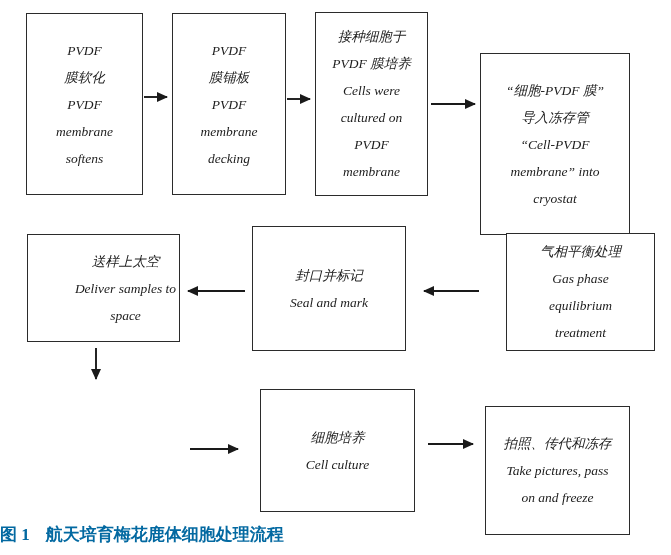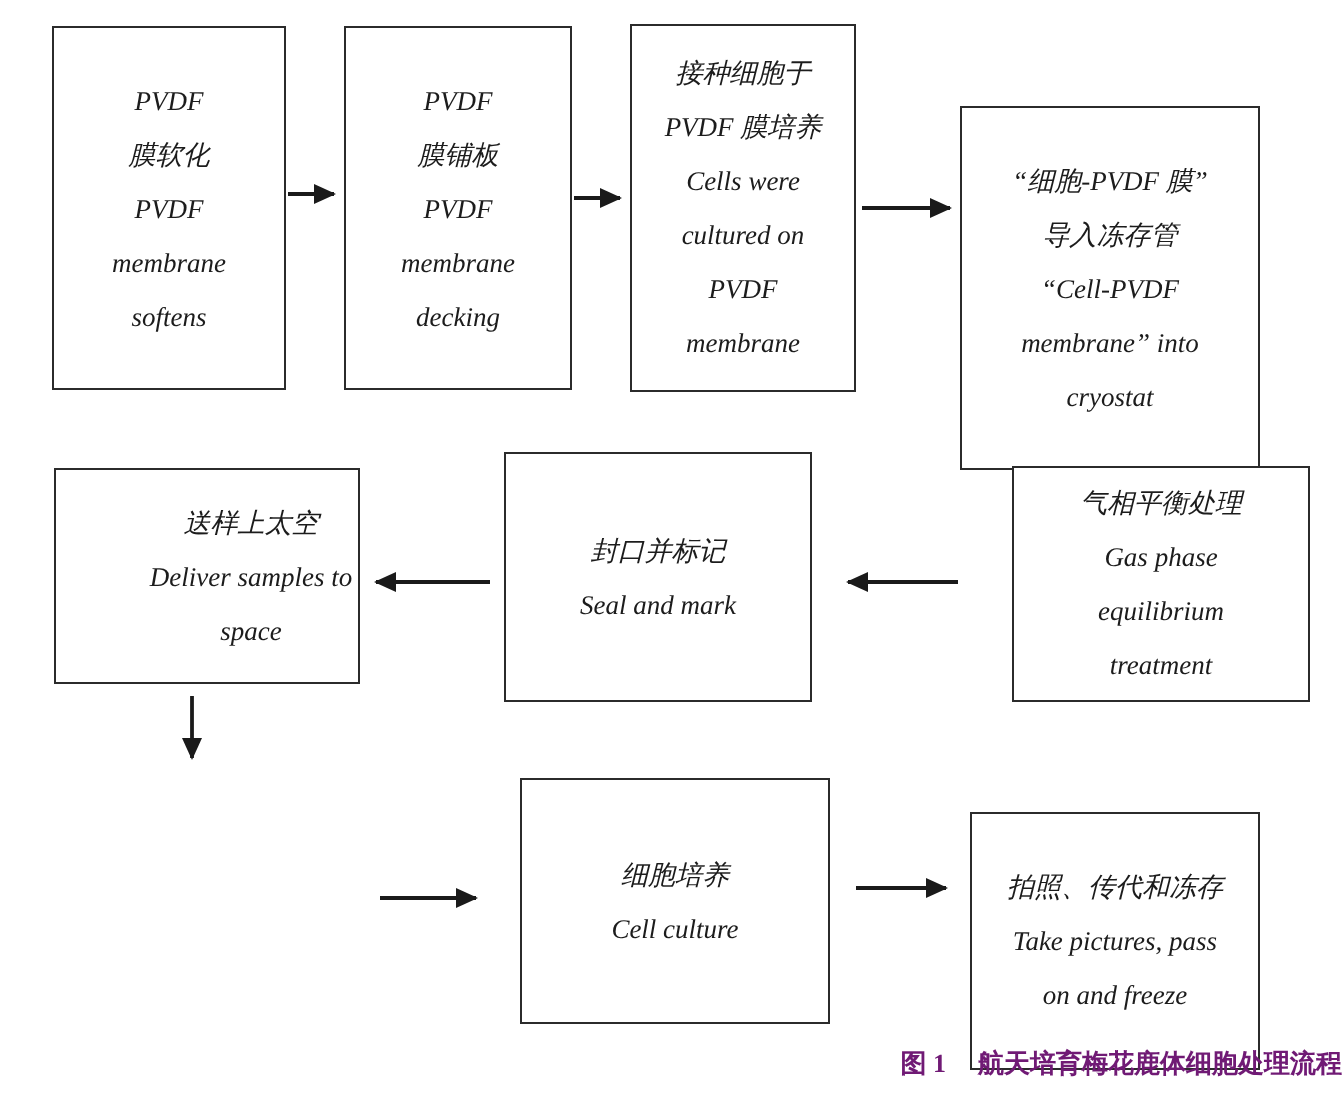--- a/index.html
+++ b/index.html
@@ -59,24 +59,24 @@
     stroke-width: 1.9px;
   }
   .arrow-layer path {
     fill: #1a1a1a;
   }
   .caption {
     position: absolute;
     left: 0;
     right: 0;
     top: 523px;
-    text-align: right;
+    text-align: left;
     font-weight: bold;
-    font-size: 13px;
-    color: #701a75;
+    font-size: 17px;
+    color: #0369a1;
   }
   .caption .caption-label {
     margin-right: 16px;
   }
 </style>
 </head>
 <body>
 
 <div class="canvas">
 

